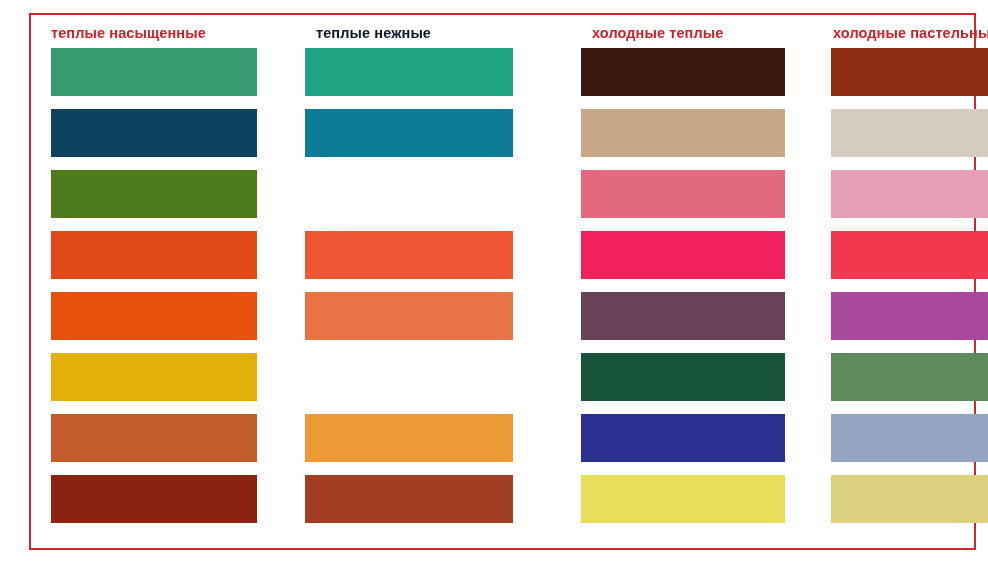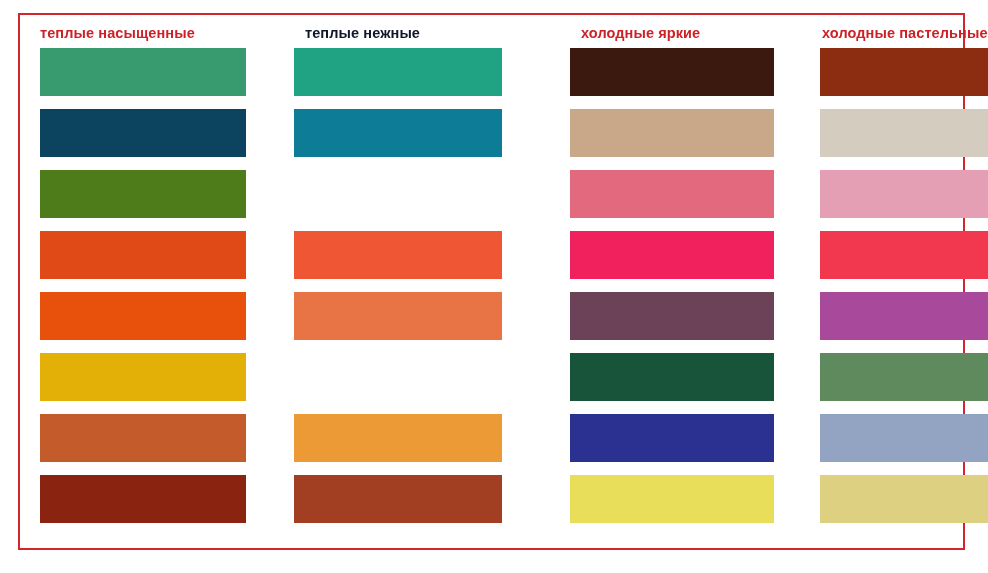--- a/index.html
+++ b/index.html
@@ -14,21 +14,21 @@
     overflow: hidden;
   }
   #palette-page {
     position: relative;
     width: 988px;
     height: 573px;
     background: #ffffff;
   }
   #palette-frame {
     position: absolute;
-    left: 18px;
+    left: 29px;
     top: 13px;
     width: 947px;
     height: 537px;
     border: 2px solid #d0262c;
     box-sizing: border-box;
     background: #ffffff;
   }
   #columns {
     position: absolute;
     left: 12px;
@@ -109,21 +109,21 @@
           <div class="swatch" title="#A4C council"></div>
           <div class="swatch" title="#EE5634" style="background-color: rgb(238, 86, 52);"></div>
           <div class="swatch" title="#E87445" style="background-color: rgb(232, 116, 69);"></div>
           <div class="swatch" title="#D9D košt"></div>
           <div class="swatch" title="#EC9A36" style="background-color: rgb(236, 154, 54);"></div>
           <div class="swatch" title="#A23F22" style="background-color: rgb(162, 63, 34);"></div>
         </div>
       </div>
 
       <div class="palette-column col-2">
-        <div class="column-header" style="color: rgb(204, 33, 39);">холодные яркие</div>
+        <div class="column-header" style="color: rgb(204, 33, 39);">холодные теплые</div>
         <div class="swatch-list">
           <div class="swatch" title="#3B190F" style="background-color: rgb(59, 25, 15);"></div>
           <div class="swatch" title="#C8A888" style="background-color: rgb(200, 168, 136);"></div>
           <div class="swatch" title="#E2697E" style="background-color: rgb(226, 105, 126);"></div>
           <div class="swatch" title="#F0215C" style="background-color: rgb(240, 33, 92);"></div>
           <div class="swatch" title="#6B4258" style="background-color: rgb(107, 66, 88);"></div>
           <div class="swatch" title="#17543A" style="background-color: rgb(23, 84, 58);"></div>
           <div class="swatch" title="#2A3191" style="background-color: rgb(42, 49, 145);"></div>
           <div class="swatch" title="#E8DE5A" style="background-color: rgb(232, 222, 90);"></div>
         </div>

